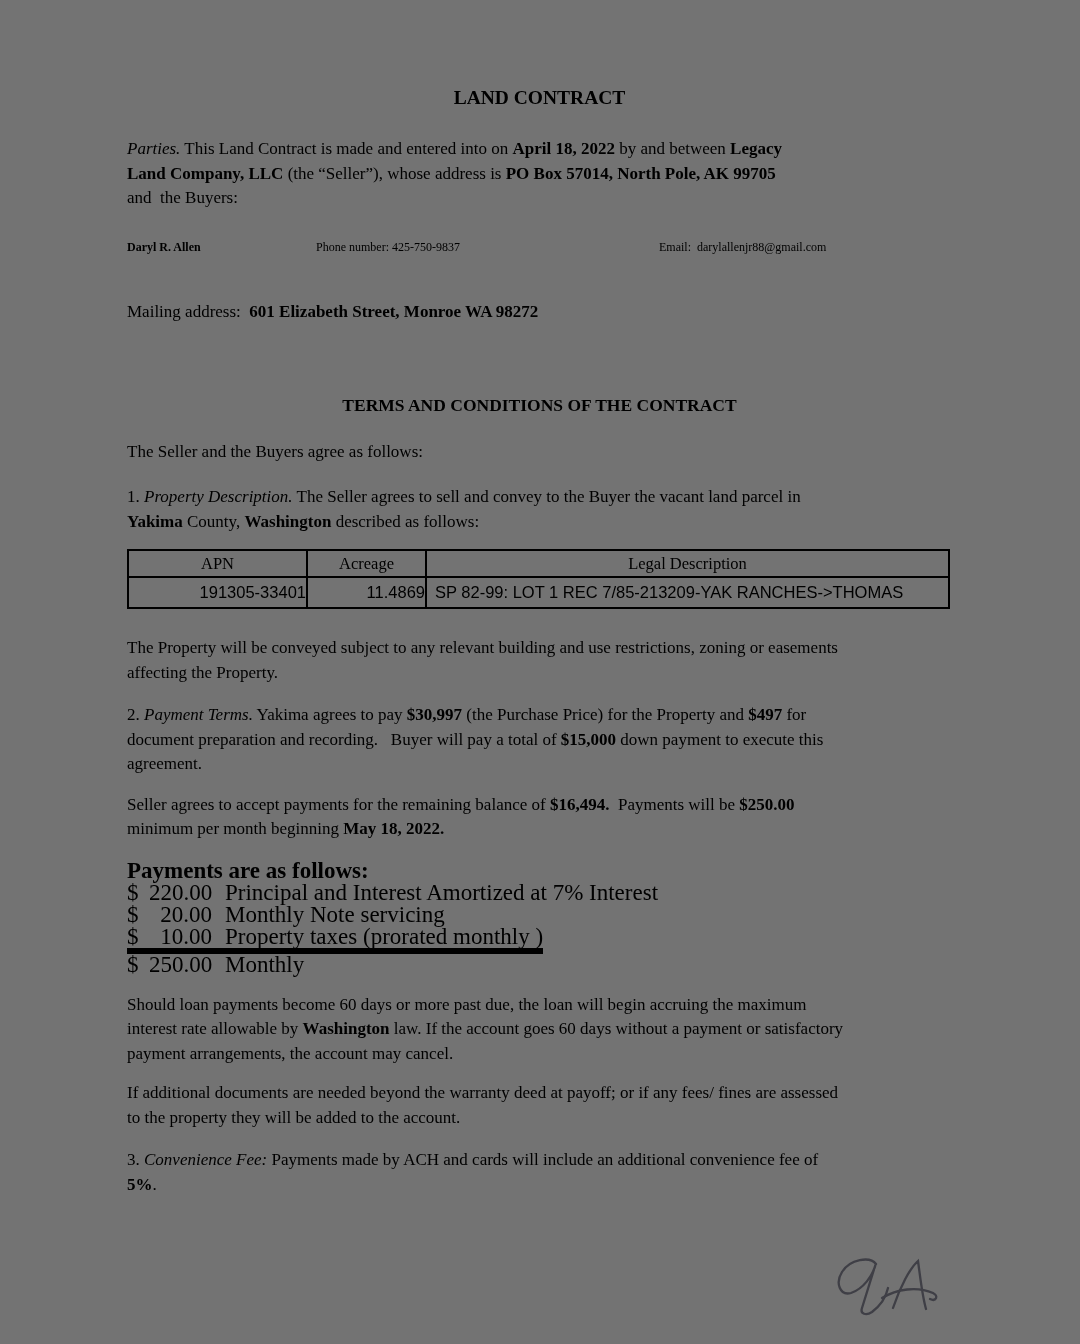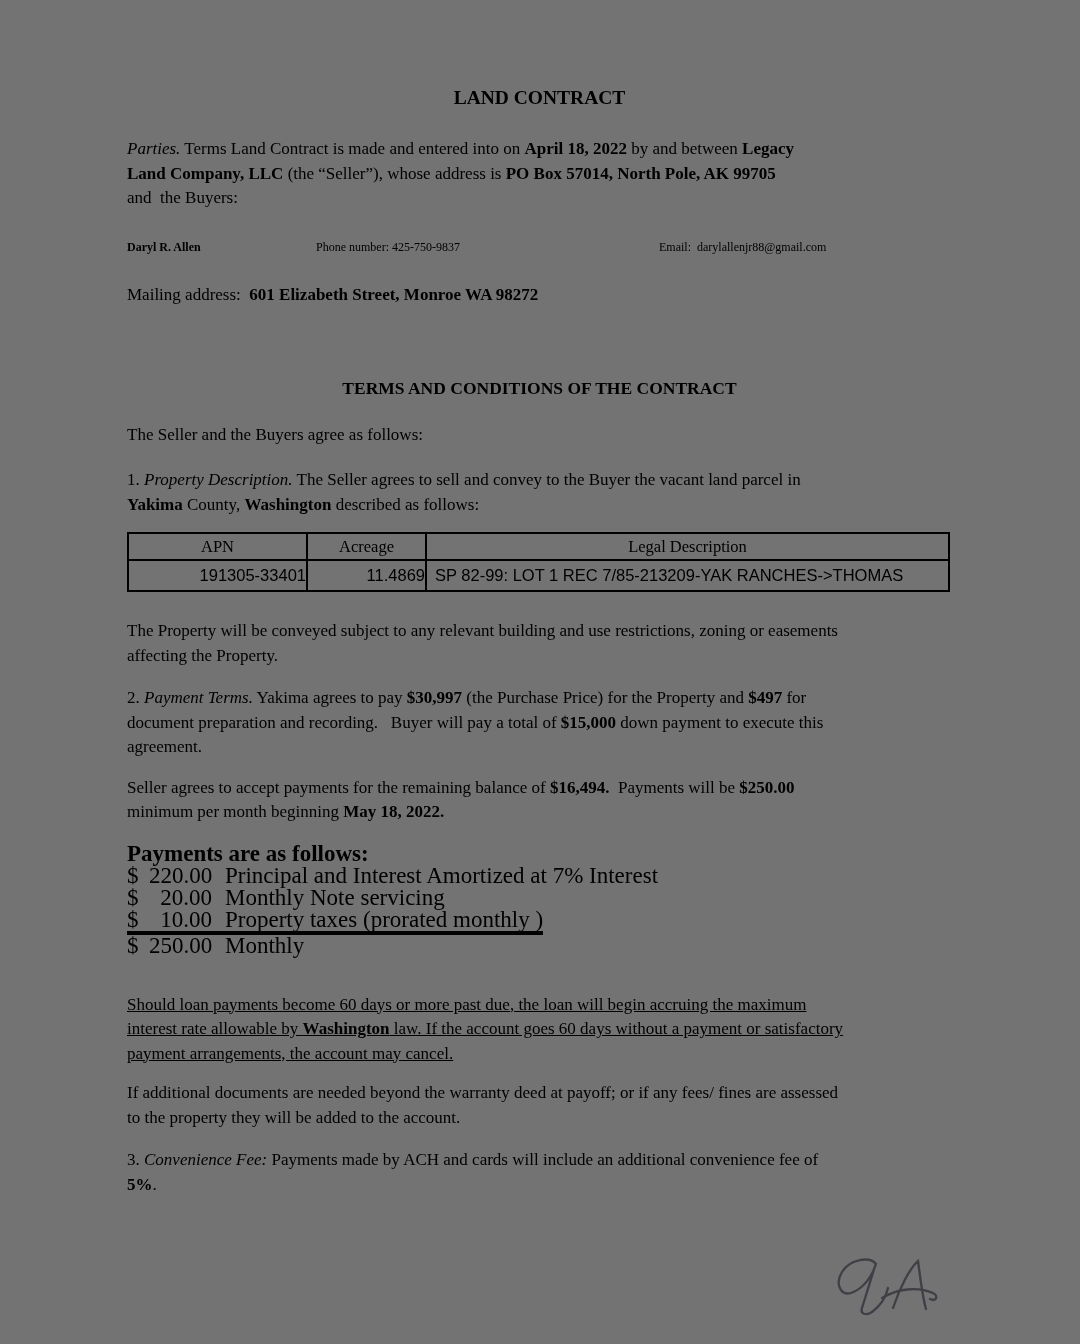--- a/index.html
+++ b/index.html
@@ -17,21 +17,21 @@
   .txt { white-space: pre-wrap; font-size: 17px; line-height: 24.5px; margin: 0; }
   .doc-title {
     text-align: center; font-weight: bold; font-size: 19.5px; line-height: 20px;
     margin: 0; white-space: pre-wrap;
   }
   .p-parties { margin-top: 29px; }
   .contact-line { margin-top: 24px; font-size: 12px; line-height: 24.5px; }
   .contact-line span { white-space: pre; }
   .c-name { display: inline-block; width: 189px; font-weight: bold; }
   .c-phone { display: inline-block; width: 343px; }
-  .mailing { margin-top: 24px; }
+  .mailing { margin-top: 41px; }
   .sub-heading {
     text-align: center; font-weight: bold; font-size: 17.5px; line-height: 20px;
     margin: 70px 0 0 0; white-space: pre-wrap;
   }
   .agree { margin-top: 25px; }
   .sec1 { margin-top: 21px; }
   table.prop {
     border-collapse: collapse; width: 821px; margin-top: 15px; table-layout: fixed;
   }
   table.prop th, table.prop td { border: 2px solid #000; padding: 0; }
@@ -45,38 +45,38 @@
   }
   table.prop td.legal { text-align: left; padding-left: 8px; font-size: 16.5px; }
   .col-apn { width: 179px; } .col-acre { width: 119px; } .col-legal { width: 523px; }
   .conveyed { margin-top: 27px; }
   .sec2 { margin-top: 18px; }
   .accepts { margin-top: 16px; }
   .payments { margin-top: 18px; font-size: 23px; line-height: 22px; }
   .payments .pay-head { font-weight: bold; }
   .pay-row { line-height: 22px; }
   .pay-inner { display: inline-block; }
-  .pay-row.underlined .pay-inner { border-bottom: 4px solid #000000; }
+  .pay-row.underlined .pay-inner { border-bottom: 6px solid #000000; }
   .cur { display: inline-block; width: 22px; }
   .amt { display: inline-block; width: 63px; text-align: right; }
   .pdesc { margin-left: 13px; }
-  .should { margin-top: 36px; text-decoration: underline; }
+  .should { margin-top: 17px; }
   .ifadd { margin-top: 15px; }
   .sec3 { margin-top: 18px; }
   .signature { margin-top: 54px; display: flex; justify-content: flex-end; padding-right: 2px; }
   .signature svg { display: block; }
 </style>
 </head>
 <body>
 
 <div class="page">
 
   <h1 class="doc-title">LAND CONTRACT</h1>
 
-  <p class="txt p-parties"><span style="font-style: italic;">Parties.</span><span> Terms Land Contract is made and entered into on </span><span style="font-weight: bold;">April 18, 2022</span><span> by and between </span><span style="font-weight: bold;">Legacy
+  <p class="txt p-parties"><span style="font-style: italic;">Parties.</span><span> This Land Contract is made and entered into on </span><span style="font-weight: bold;">April 18, 2022</span><span> by and between </span><span style="font-weight: bold;">Legacy
 Land Company, LLC</span><span> (the “Seller”), whose address is </span><span style="font-weight: bold;">PO Box 57014, North Pole, AK 99705</span><span>
 and  the Buyers:</span></p>
 
   <div class="contact-line">
     <span class="c-name">Daryl R. Allen</span><span class="c-phone">Phone number: 425-750-9837</span><span class="c-email">Email:  darylallenjr88@gmail.com</span>
   </div>
 
   <p class="txt mailing"><span>Mailing address:  </span><span style="font-weight: bold;">601 Elizabeth Street, Monroe WA 98272</span></p>
 
   <h2 class="sub-heading">TERMS AND CONDITIONS OF THE CONTRACT</h2>

